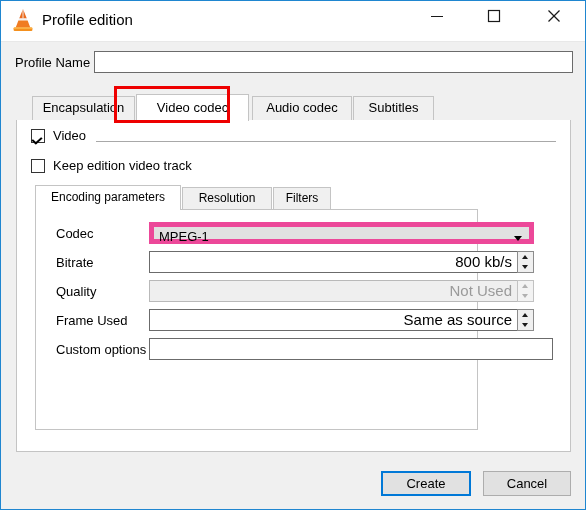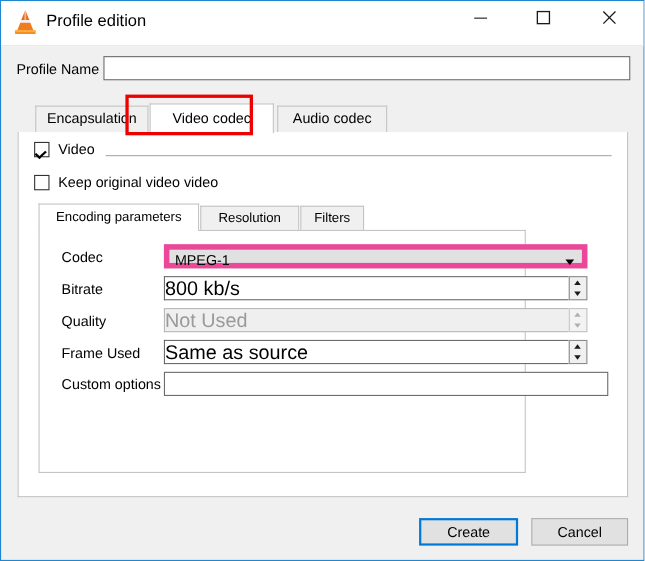--- a/index.html
+++ b/index.html
@@ -261,23 +261,24 @@
   
   .spin {
     display: flex;
   }
   .spin .sval {
     flex: 1 1 auto;
     box-sizing: border-box;
     border: 1px solid #6b6b6b;
     border-right: none;
     background: #ffffff;
-    font-size: 18px;
+    font-size: 15px;
     color: #000;
     line-height: 20px;
+    text-align: right;
     padding-right: 5px;
     overflow: hidden;
     white-space: nowrap;
   }
   .spin .sbtns {
     flex: 0 0 17px;
     width: 17px;
     box-sizing: border-box;
     border: 1px solid #8c8c8c;
     background: #f0f0f0;
@@ -407,33 +408,34 @@
 
   <div id="profile-row">
     <span id="profile-label">Profile Name</span>
     <input id="profile-input" type="text" value="" style="">
   </div>
 
   <div id="outer-tabs">
     <div class="otab" id="otab-0">Encapsulation</div>
     <div class="otab active" id="otab-1">Video codec</div>
     <div class="otab" id="otab-2">Audio codec</div>
+    <div class="otab" id="otab-3">Subtitles</div>
   </div>
 
   <div id="panel">
 
     <div id="video-check-wrap">
       <span class="cbox checked"></span>
       <span class="cb-label">Video</span>
     </div>
     <div id="video-rule"></div>
 
     <div id="keep-track-wrap">
       <span class="cbox"></span>
-      <span class="cb-label">Keep original video video</span>
+      <span class="cb-label">Keep edition video track</span>
     </div>
 
     <div id="inner-tabs">
       <div class="itab active" id="itab-0">Encoding parameters</div>
       <div class="itab" id="itab-1">Resolution</div>
       <div class="itab" id="itab-2">Filters</div>
     </div>
 
     <div id="inner-panel">
 

